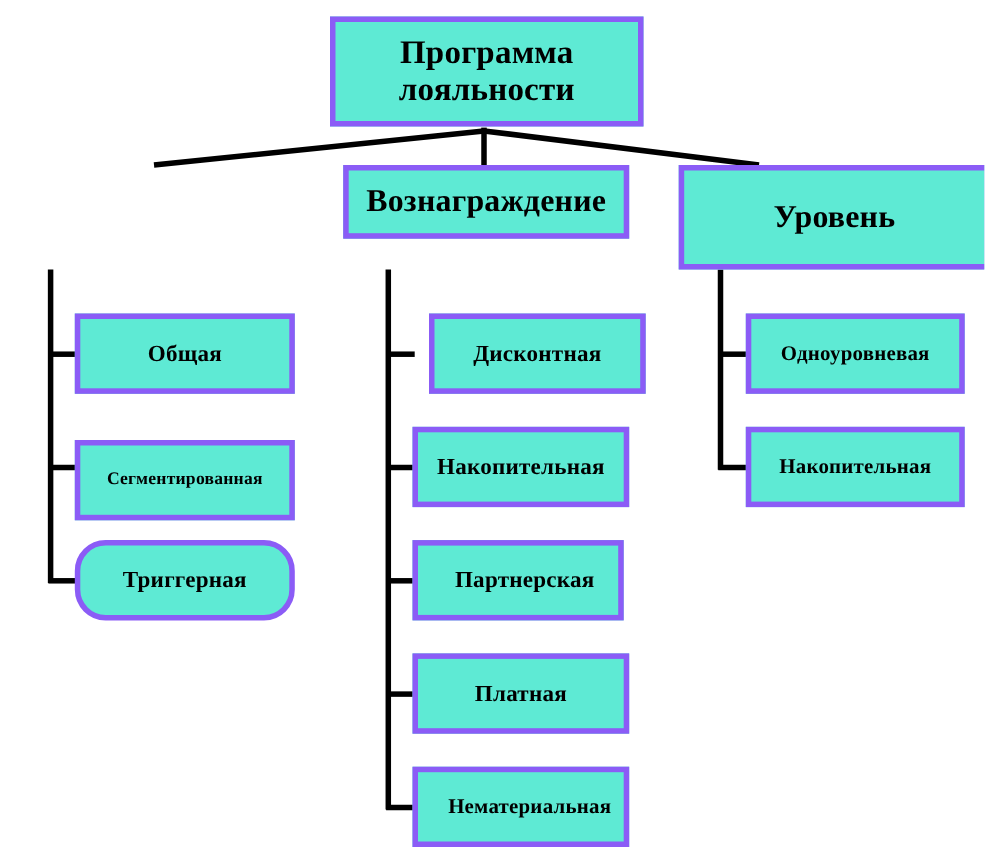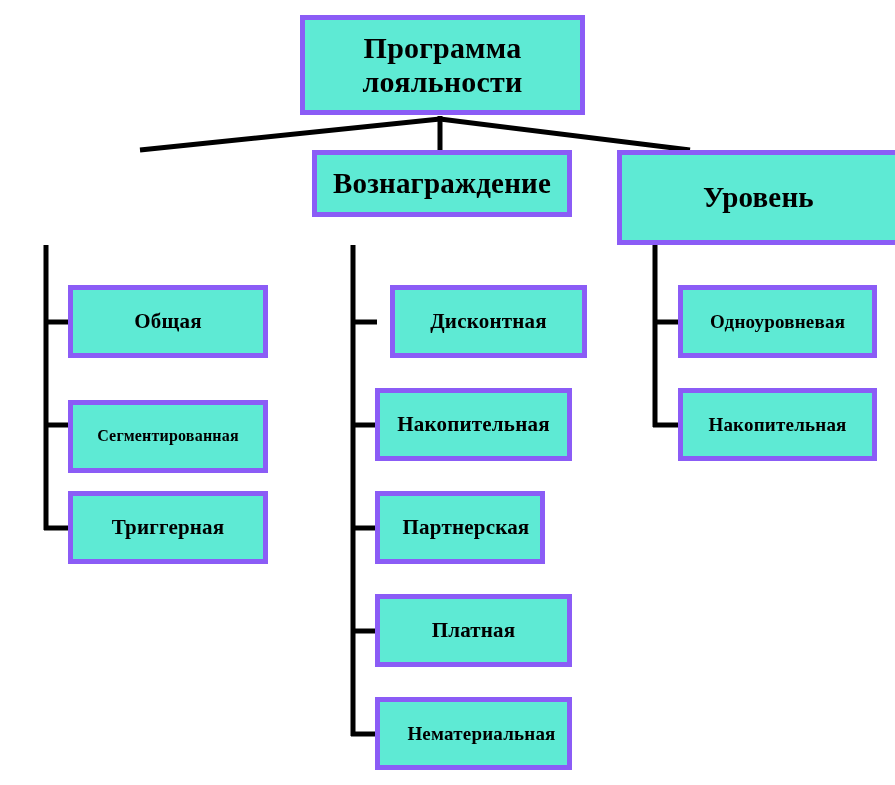--- a/index.html
+++ b/index.html
@@ -106,33 +106,33 @@
   </div>
 
   <div class="node node-leaf" style="left:68px; top:285px; width:200px; height:73px;">
     <span class="node-label">Общая</span>
   </div>
 
   <div class="node node-leaf size-small" style="left:68px; top:388px; width:200px; height:73px;margin-top:12px;">
     <span class="node-label">Сегментированная</span>
   </div>
 
-  <div class="node node-leaf" style="left:68px; top:491px; width:200px; height:73px;">
+  <div class="node node-leaf" style="left:68px; top:491px; width:200px; height:73px;border-radius:28px;">
     <span class="node-label">Триггерная</span>
   </div>
 
   <div class="node node-leaf" style="left:375px; top:285px; width:197px; height:73px;margin-left:15px;">
     <span class="node-label">Дисконтная</span>
   </div>
 
   <div class="node node-leaf" style="left:375px; top:388px; width:197px; height:73px;">
     <span class="node-label">Накопительная</span>
   </div>
 
-  <div class="node node-leaf" style="left:375px; top:491px; width:170px; height:73px;padding-left:12px;">
+  <div class="node node-leaf" style="left:375px; top:491px; width:192px; height:73px;padding-left:12px;">
     <span class="node-label">Партнерская</span>
   </div>
 
   <div class="node node-leaf" style="left:375px; top:594px; width:197px; height:73px;">
     <span class="node-label">Платная</span>
   </div>
 
   <div class="node node-leaf size-medium" style="left:375px; top:697px; width:197px; height:73px;padding-left:16px;">
     <span class="node-label">Нематериальная</span>
   </div>

